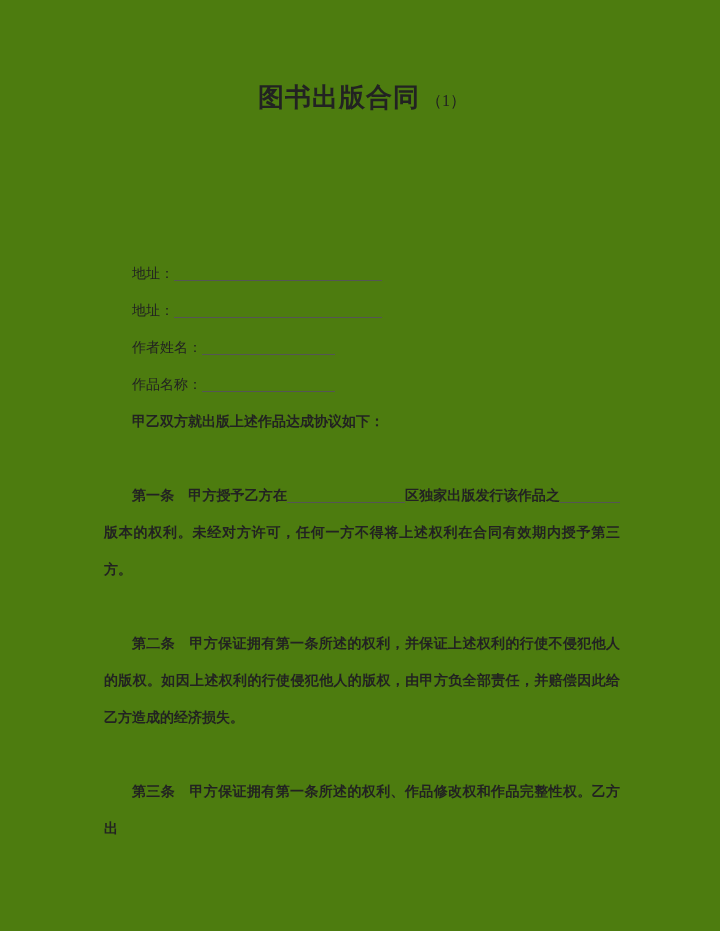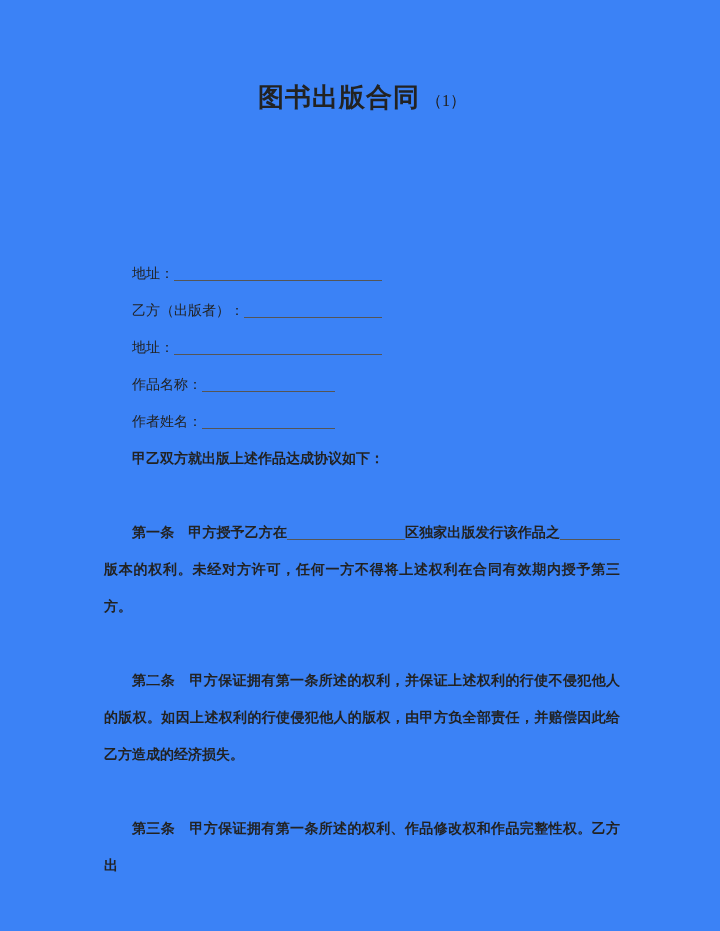--- a/index.html
+++ b/index.html
@@ -12,21 +12,21 @@
     height: 931px;
     overflow: hidden;
     font-family: "Liberation Serif", serif;
     color: #222222;
   }
   .page {
     box-sizing: border-box;
     width: 720px;
     height: 931px;
     padding: 84px 100px 0 104px;
-    background: #3b82f6;
+    background: #4d7c0f;
   }
   .title {
     margin: 0;
     text-align: center;
     font-size: 26px;
     line-height: 28px;
     font-weight: bold;
     letter-spacing: 1px;
     white-space: nowrap;
   }
@@ -69,24 +69,23 @@
 </style>
 </head>
 <body>
 
 <div class="page">
 
   <h1 class="title"><span>图书出版合同</span><span class="title-num">（1）</span></h1>
 
   <div class="fields" id="fields">
       <div class="field-row"><span>地址：</span><span class="blank" style="width: 208px;"></span></div>
-      <div class="field-row"><span>乙方（出版者）：</span><span class="blank" style="width: 138px;"></span></div>
       <div class="field-row"><span>地址：</span><span class="blank" style="width: 208px;"></span></div>
+      <div class="field-row"><span>作者姓名：</span><span class="blank" style="width: 133px;"></span></div>
       <div class="field-row"><span>作品名称：</span><span class="blank" style="width: 133px;"></span></div>
-      <div class="field-row"><span>作者姓名：</span><span class="blank" style="width: 133px;"></span></div>
     </div>
 
   <p class="intro">甲乙双方就出版上述作品达成协议如下：</p>
 
   <div id="articles">
       <p class="article"><span>第一条　</span><span>甲方授予乙方在</span><span class="blank" style="width: 118px;"></span><span>区独家出版发行该作品之</span><span class="blank" style="width: 60px;"></span><span>版本的权利。未经对方许可，任何一方不得将上述权利在合同有效期内授予第三方。</span></p>
       <p class="article"><span>第二条　</span><span>甲方保证拥有第一条所述的权利，并保证上述权利的行使不侵犯他人的版权。如因上述权利的行使侵犯他人的版权，由甲方负全部责任，并赔偿因此给乙方造成的经济损失。</span></p>
       <p class="article"><span>第三条　</span><span>甲方保证拥有第一条所述的权利、作品修改权和作品完整性权。乙方出</span></p>
     </div>
 

